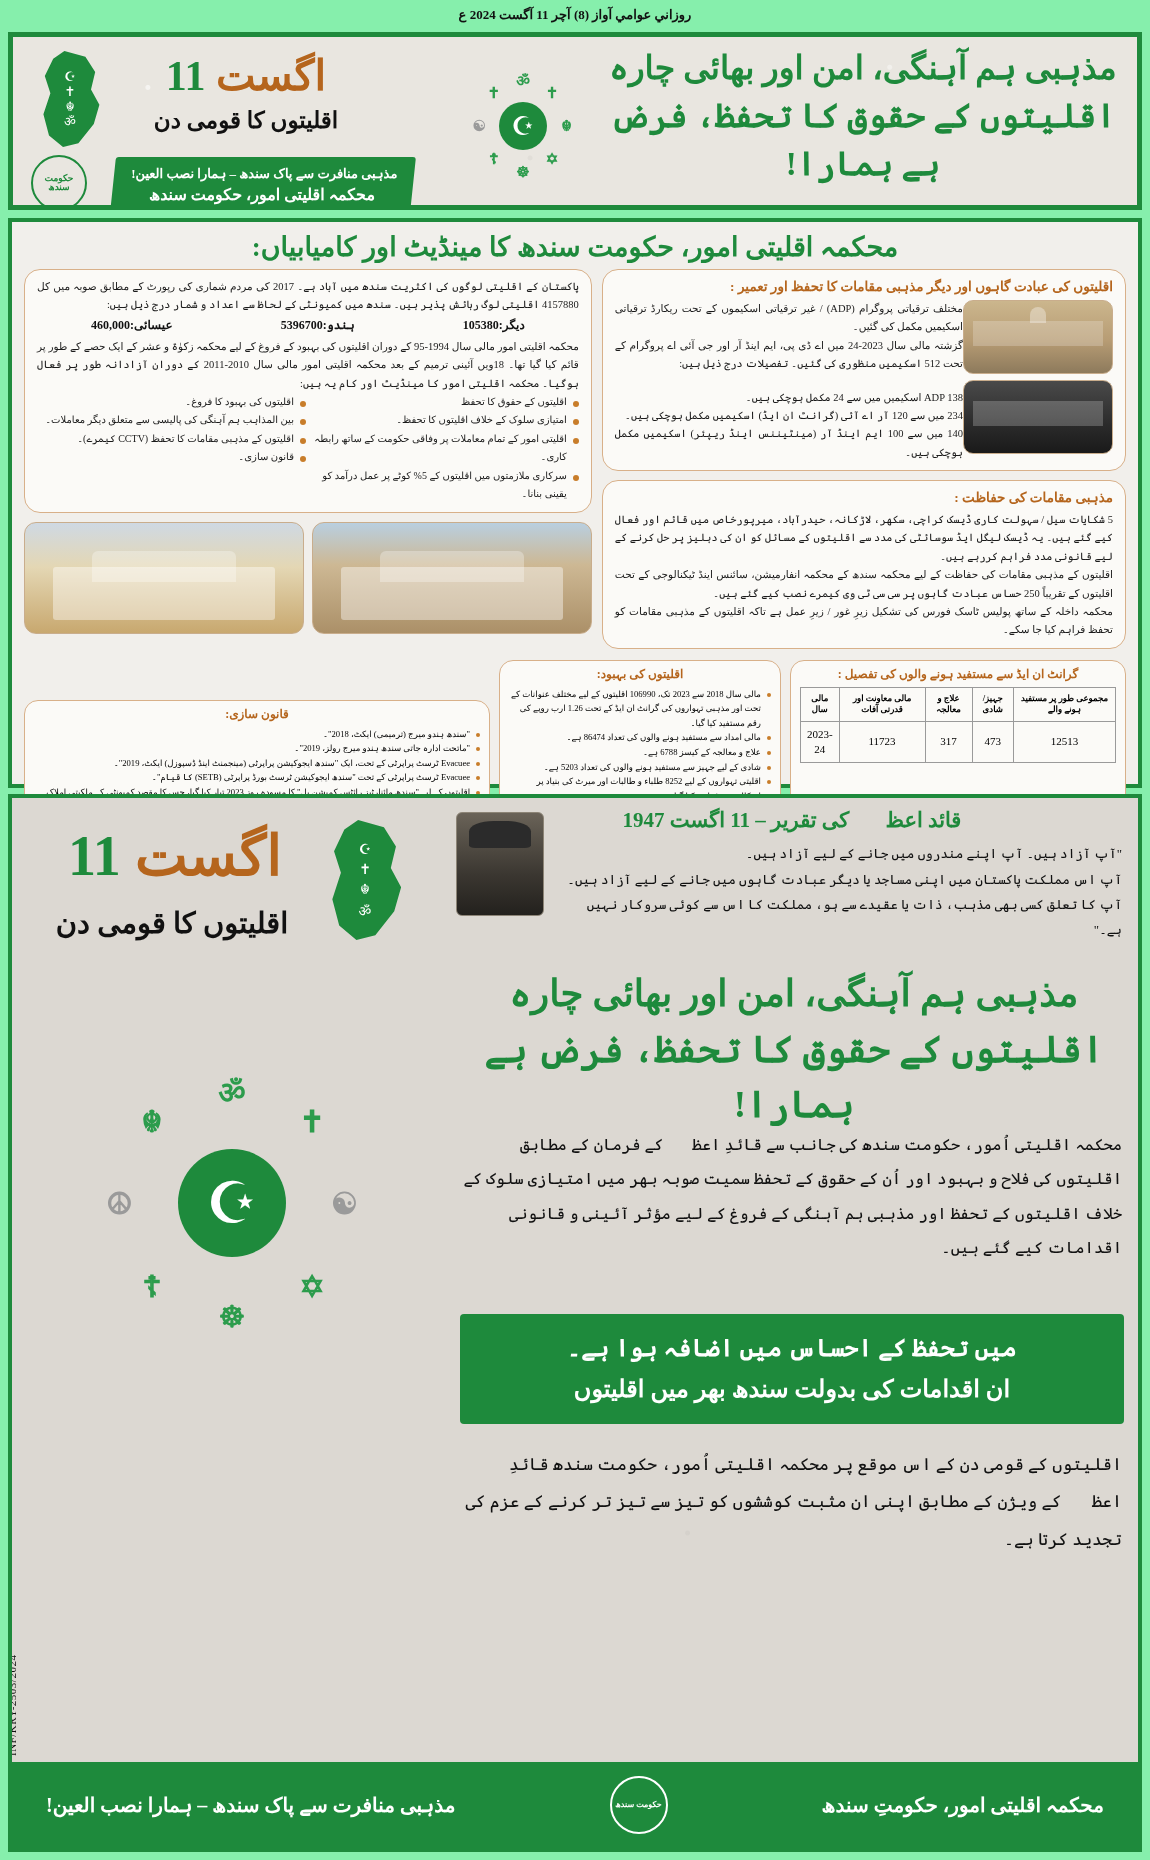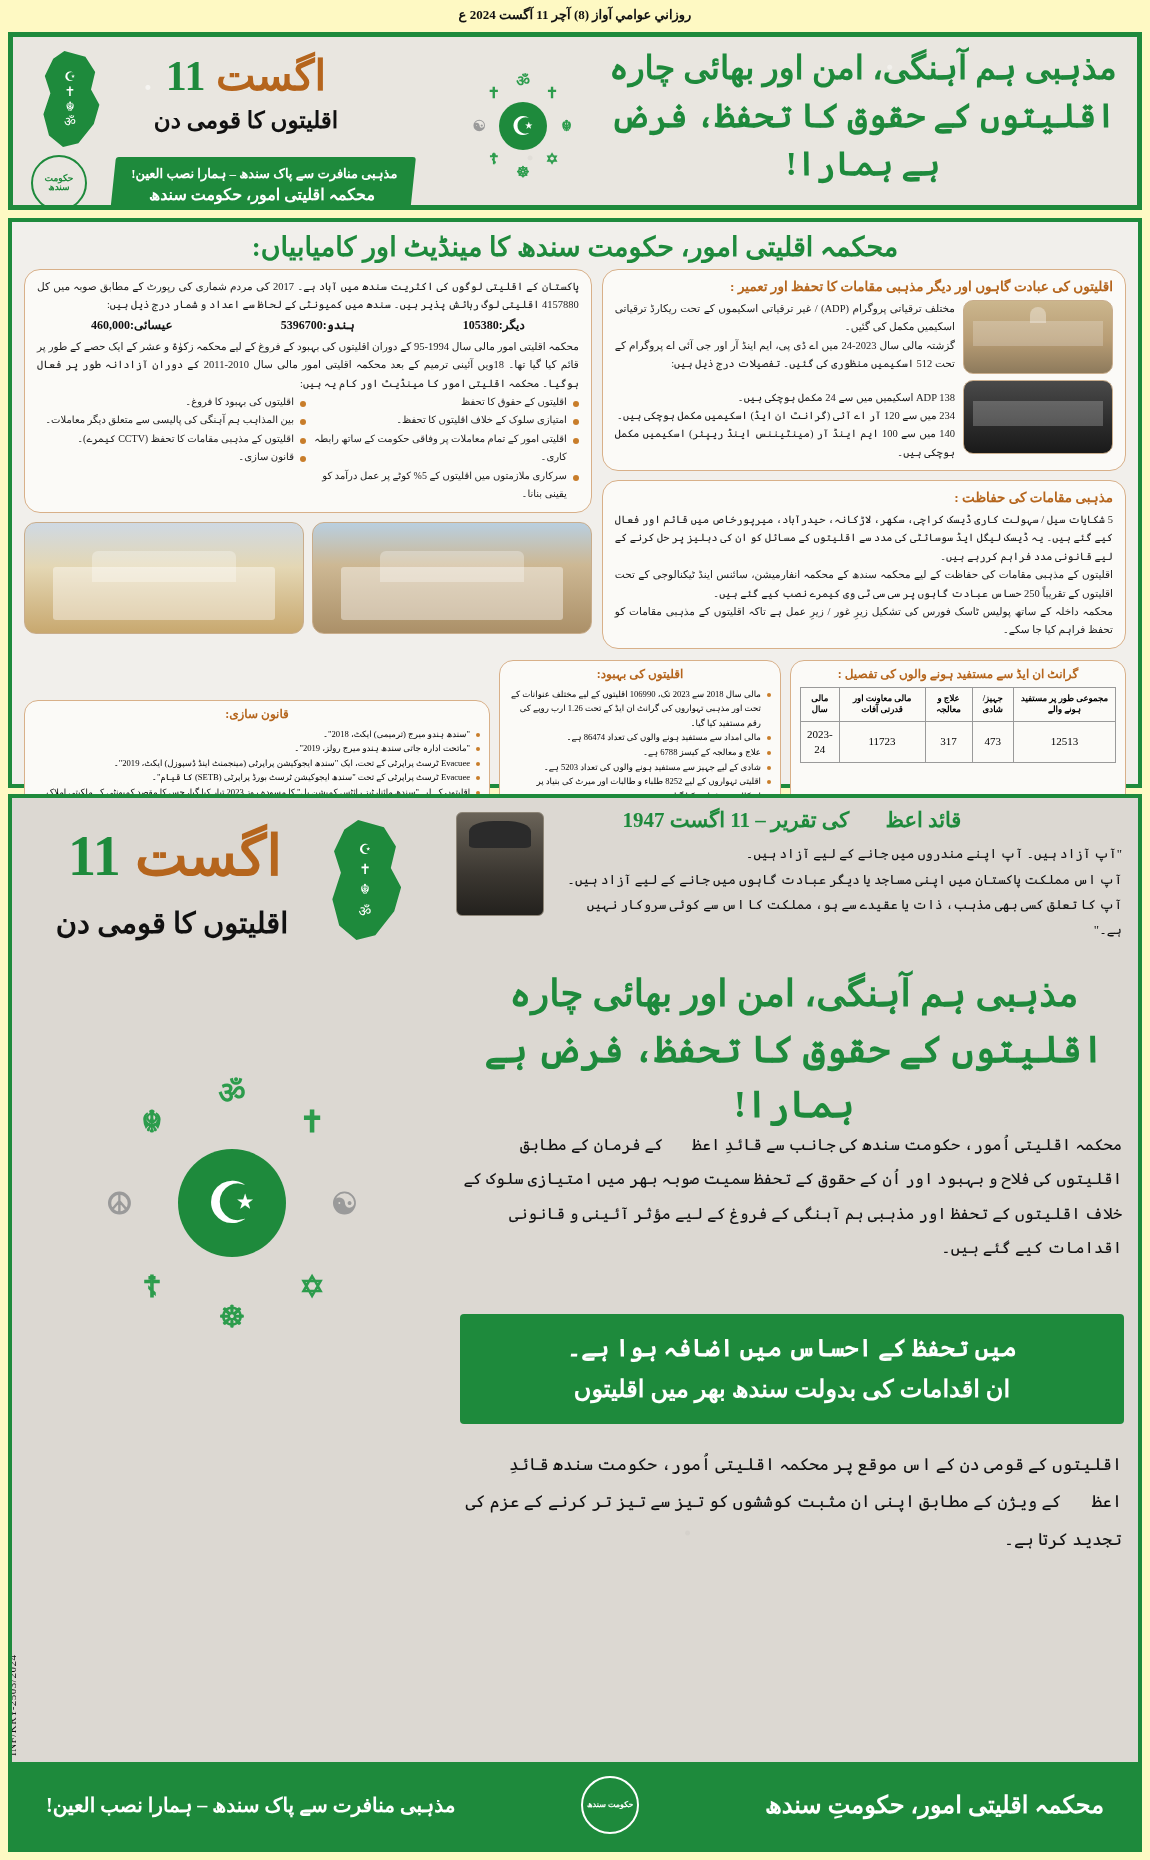--- a/index.html
+++ b/index.html
@@ -2,21 +2,21 @@
 <html><head>
 <meta charset="utf-8">
 <style>
   * { box-sizing: border-box; margin:0; padding:0; }
   html,body { background:#ffffff; }
   body {
     width:1150px; height:1860px; position:relative;
     font-family:"Liberation Serif", serif;
     direction:rtl;
   }
-  .page { width:1150px; height:1860px; position:relative; background:#fef9c3; }
+  .page { width:1150px; height:1860px; position:relative; background:#86efac; }
 
   
   .slug {
     height:30px; display:flex; align-items:center; justify-content:center;
     font-size:13px; font-weight:bold; color:#111; letter-spacing:.2px;
   }
 
   
   .banner-outer{
     position:absolute; left:8px; top:32px; width:1134px; height:178px;
@@ -109,21 +109,21 @@
   .card{
     border:1px solid #d8b089; border-radius:16px; background:#fbfaf7;
     padding:8px 12px; margin-bottom:9px;
   }
   .card-h{
     color:#b5651d; font-weight:bold; font-size:13.5px; text-align:right;
     margin-bottom:5px;
   }
   .card p{ font-size:10.5px; line-height:1.75; color:#1a1a1a; text-align:justify; }
 
-  .card-flex{ display:flex; gap:8px; }
+  .card-flex{ display:flex; }
   .thumbs{ display:flex; flex-direction:column; gap:6px; flex:0 0 150px; }
   .thumb{
     width:150px; height:74px; border-radius:10px; border:1px solid #c9ad8c;
     background:linear-gradient(180deg,#cbb68d 0%,#b79c74 55%,#8d7a5c 100%);
     position:relative; overflow:hidden;
   }
   .thumb.dark{ background:linear-gradient(180deg,#4a4a4a 0%,#2b2b2b 60%,#1a1a1a 100%); }
   .thumb .roofline{
     position:absolute; left:6%; right:6%; top:28%; height:34%;
     background:rgba(255,255,255,.22);
@@ -268,21 +268,21 @@
   .poster-para2{
     position:absolute; right:16px; top:648px; width:664px;
     font-size:17px; line-height:2.2; text-align:right; color:#111;
   }
 
   .poster-footer{
     position:absolute; left:0; right:0; bottom:0; height:86px; background:#1e8a3c;
     display:flex; align-items:center; justify-content:space-between; padding:0 34px;
     color:#fff;
   }
-  .poster-footer .dept{ font-size:24px; font-weight:bold; }
+  .poster-footer .dept{ font-size:20px; font-weight:bold; }
   .poster-footer .tag{ font-size:20px; font-weight:bold; }
   .foot-seal{
     width:58px; height:58px; border-radius:50%; border:2px solid #fff;
     display:flex; align-items:center; justify-content:center; font-size:8px;
     text-align:center; line-height:1.05; font-weight:bold;
   }
 </style>
 </head>
 <body>
 

